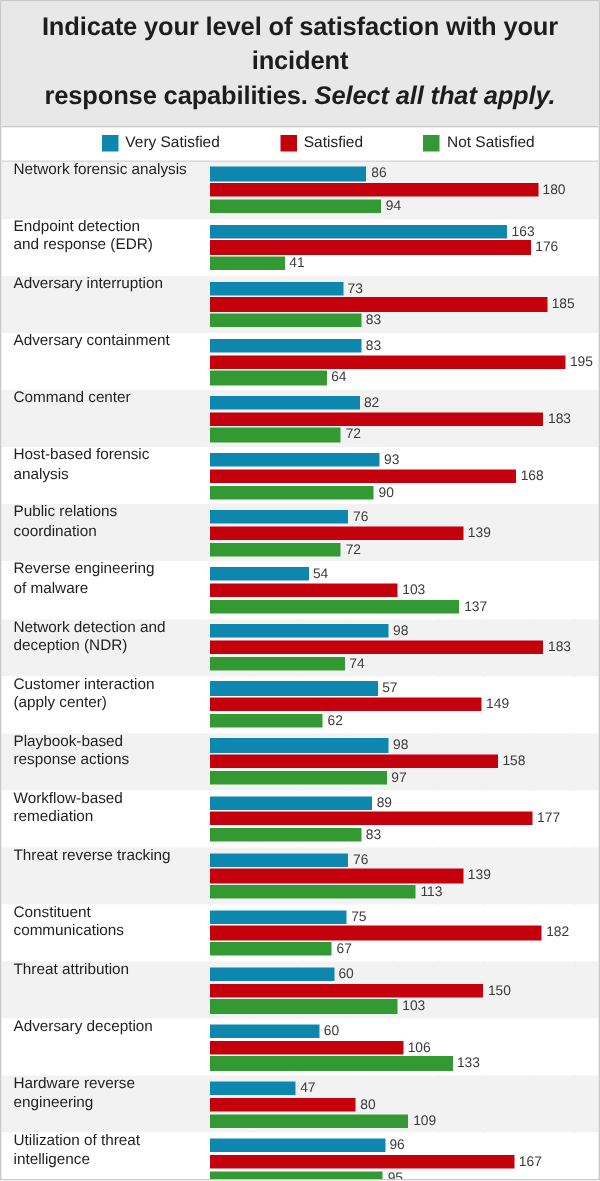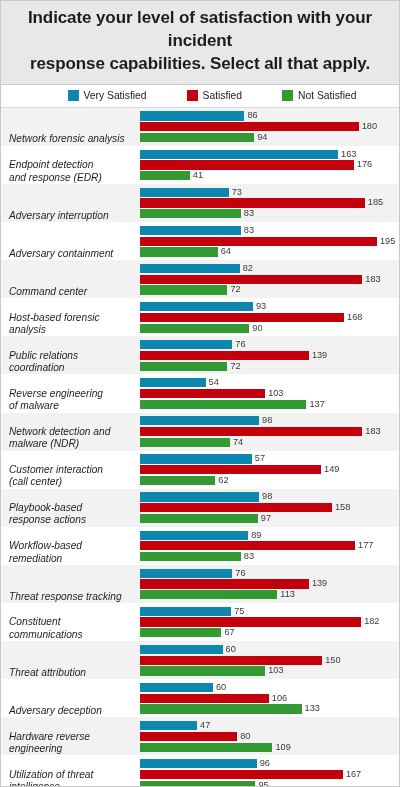--- a/index.html
+++ b/index.html
@@ -32,20 +32,21 @@
     border-bottom: 1px solid #c9c9c9;
   }
   .title-text {
     font-size: 17px;
     font-weight: bold;
     line-height: 1.35;
     color: #1d1d1d;
     letter-spacing: -0.1px;
   }
   .title-text .em {
+    font-style: italic;
   }
 
   
   .legend {
     background: #ffffff;
     height: 22px;
     display: flex;
     align-items: center;
     justify-content: center;
     gap: 16px;
@@ -84,27 +85,26 @@
   }
   .row.alt { background: #f2f2f2; }
   .row.plain { background: #ffffff; }
 
   .row-label {
     width: 139px;
     flex: 0 0 139px;
     box-sizing: border-box;
     padding: 0 6px 0 8px;
     display: flex;
-    align-items: flex-end;
+    align-items: flex-start;
     font-size: 10.2px;
     color: #1f1f1f;
     line-height: 1.22;
     position: relative;
     z-index: 3;
-    font-style: italic;
   }
 
   .row-bars {
     flex: 1 1 auto;
     position: relative;
     box-sizing: border-box;
     display: flex;
     flex-direction: column;
     justify-content: center;
     gap: 1.6px;
@@ -338,40 +338,40 @@
               <span class="bar-value">103</span>
             </div>
             <div class="bar-line">
               <div class="bar" style="width: 166.455px; background: rgb(51, 153, 51);"></div>
               <span class="bar-value">137</span>
             </div>
           </div>
         </div>
         <div class="row alt">
           <div class="row-label">
-            <div><span>Network detection and</span><br><span>malware (NDR)</span></div>
+            <div><span>Network detection and</span><br><span>deception (NDR)</span></div>
           </div>
           <div class="row-bars">
             <div class="bar-line">
               <div class="bar" style="width: 119.07px; background: rgb(13, 135, 174);"></div>
               <span class="bar-value">98</span>
             </div>
             <div class="bar-line">
               <div class="bar" style="width: 222.345px; background: rgb(196, 0, 13);"></div>
               <span class="bar-value">183</span>
             </div>
             <div class="bar-line">
               <div class="bar" style="width: 89.91px; background: rgb(51, 153, 51);"></div>
               <span class="bar-value">74</span>
             </div>
           </div>
         </div>
         <div class="row plain">
           <div class="row-label">
-            <div><span>Customer interaction</span><br><span>(call center)</span></div>
+            <div><span>Customer interaction</span><br><span>(apply center)</span></div>
           </div>
           <div class="row-bars">
             <div class="bar-line">
               <div class="bar" style="width: 111.78px; background: rgb(13, 135, 174);"></div>
               <span class="bar-value">57</span>
             </div>
             <div class="bar-line">
               <div class="bar" style="width: 181.035px; background: rgb(196, 0, 13);"></div>
               <span class="bar-value">149</span>
             </div>
@@ -414,21 +414,21 @@
               <span class="bar-value">177</span>
             </div>
             <div class="bar-line">
               <div class="bar" style="width: 100.845px; background: rgb(51, 153, 51);"></div>
               <span class="bar-value">83</span>
             </div>
           </div>
         </div>
         <div class="row alt">
           <div class="row-label">
-            <div><span>Threat response tracking</span></div>
+            <div><span>Threat reverse tracking</span></div>
           </div>
           <div class="row-bars">
             <div class="bar-line">
               <div class="bar" style="width: 92.34px; background: rgb(13, 135, 174);"></div>
               <span class="bar-value">76</span>
             </div>
             <div class="bar-line">
               <div class="bar" style="width: 168.885px; background: rgb(196, 0, 13);"></div>
               <span class="bar-value">139</span>
             </div>

